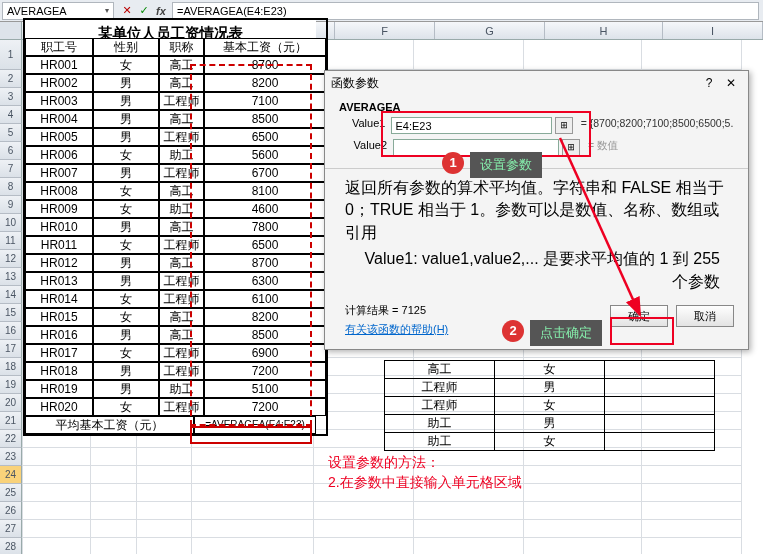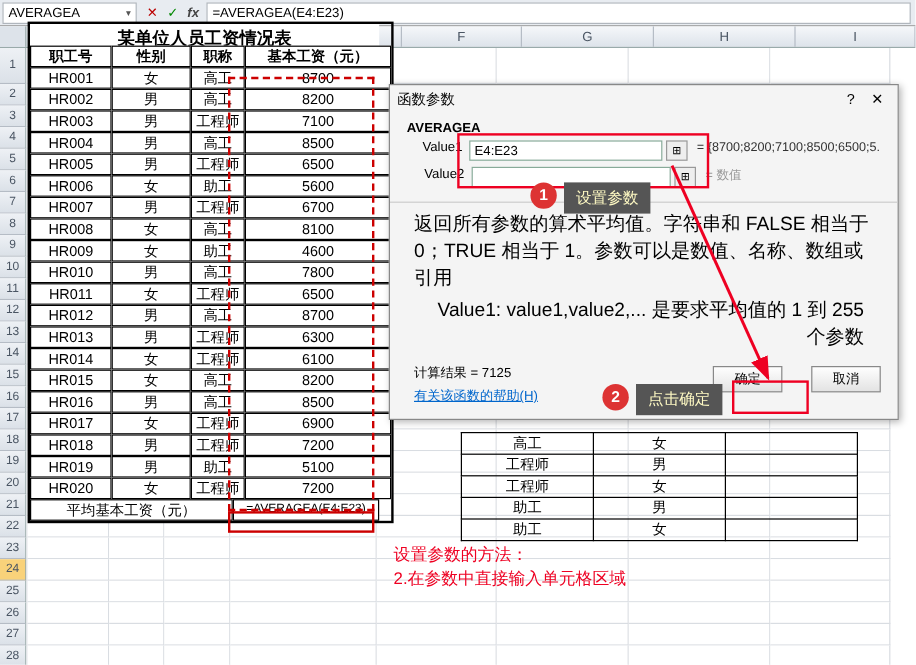--- a/index.html
+++ b/index.html
@@ -27,21 +27,21 @@
   .row .rh.active { background: #f9d27a; }
   .cell { border-right: 1px solid #d9dde2; border-bottom: 1px solid #d9dde2; line-height: 18px; font-size: 12px; background: #fff; }
   .c-b { width: 68px; } .c-c { width: 46px; } .c-d { width: 55px; } .c-e { width: 122px; }
   .c-f { width: 100px; } .c-g { width: 110px; } .c-h { width: 118px; } .c-i { width: 100px; }
   
   
   .tbl { position: absolute; left: 23px; top: 36px; border: 2px solid #000; }
   .tbl .trow { display: flex; height: 18px; }
   .tbl .td { border: 1px solid #000; text-align: center; font-size: 12px; line-height: 16.5px; background: #fff; }
   .title-row .td { border: none; font-weight: bold; font-size: 14.5px; width: 291px; line-height: 26px; height: 28px; }
-  .hdr-row .td { font-weight: bold; }
+  .hdr-row .td { font-weight: normal; }
   .td-b { width: 68px; } .td-c { width: 66px; } .td-d { width: 45px; } .td-e { width: 122px; }
   .merge-bcd { width: 169px; }
   
   
   .dashed-e { position: absolute; border: 2px dashed #c00; pointer-events: none; left: 190px; top: 37px; width: 122px; height: 388px; }
   
   .red-e24 { position: absolute; border: 2px solid #c00; pointer-events: none; left: 190px; top: 424px; width: 122px; height: 18px; }
   
   
   .dialog { position: absolute; left: 324px; top: 70px; width: 425px; height: 280px; background: #f4f4f4; border: 1px solid #888; box-shadow: 2px 2px 6px rgba(0,0,0,.3); font-size: 11px; }
@@ -56,26 +56,26 @@
   .arg-lbl { width: 48px; text-align: right; margin-right: 6px; }
   .arg-inp { width: 166px; height: 17px; border: 1px solid #8a9; background: #fff; padding: 0 3px; font-size: 11px; }
   .arg-btn { width: 18px; height: 17px; border: 1px solid #999; margin-left: 3px; background: #eee; font-size: 9px; text-align: center; line-height: 14px; }
   .arg-eq { margin-left: 8px; font-size: 10.5px; color: #333; white-space: nowrap; overflow: hidden; }
   .arg-eq.gray { color: #999; }
   .pane-sep { height: 4px; border-bottom: 1px solid #ccc; margin: 4px -14px 6px -14px; }
   .desc { padding: 2px 6px; font-size: 16px; line-height: 1.4; }
   .desc .v1 { text-align: right; padding-right: 8px; margin-top: 4px; }
   .result { margin-top: 8px; padding: 0 6px; font-size: 11px; }
   .help-link { color: #0066cc; text-decoration: underline; cursor: pointer; padding: 0 6px; margin-top: 4px; display: inline-block; }
-  .dlg-btns { position: absolute; right: 14px; bottom: 10px; display: flex; gap: 24px; }
+  .dlg-btns { position: absolute; right: 14px; bottom: 10px; display: flex; gap: 8px; }
   .dlg-btn { width: 58px; height: 22px; border: 1px solid #888; background: linear-gradient(#fefefe,#e3e3e3); text-align: center; line-height: 20px; font-size: 11px; cursor: pointer; }
   
   
   .badge { position: absolute; width: 22px; height: 22px; border-radius: 50%; background: #d33; color: #fff; text-align: center; line-height: 22px; font-size: 13px; font-weight: bold; z-index: 30; }
-  .tip { position: absolute; background: #555; color: #fef9c3; padding: 4px 10px; font-size: 13px; z-index: 30; }
+  .tip { position: absolute; background: #555; color: #86efac; padding: 4px 10px; font-size: 13px; z-index: 30; }
   
   
   .arrow-svg { position: absolute; z-index: 25; pointer-events: none; }
   
   
   .tbl2 { position: absolute; left: 384px; top: 360px; border-collapse: collapse; }
   .tbl2 td { border: 1px solid #000; width: 110px; height: 18px; text-align: center; font-size: 12px; }
   
   
   .anno { position: absolute; left: 328px; top: 452px; color: #e02; font-size: 14px; line-height: 1.45; z-index: 10; }

